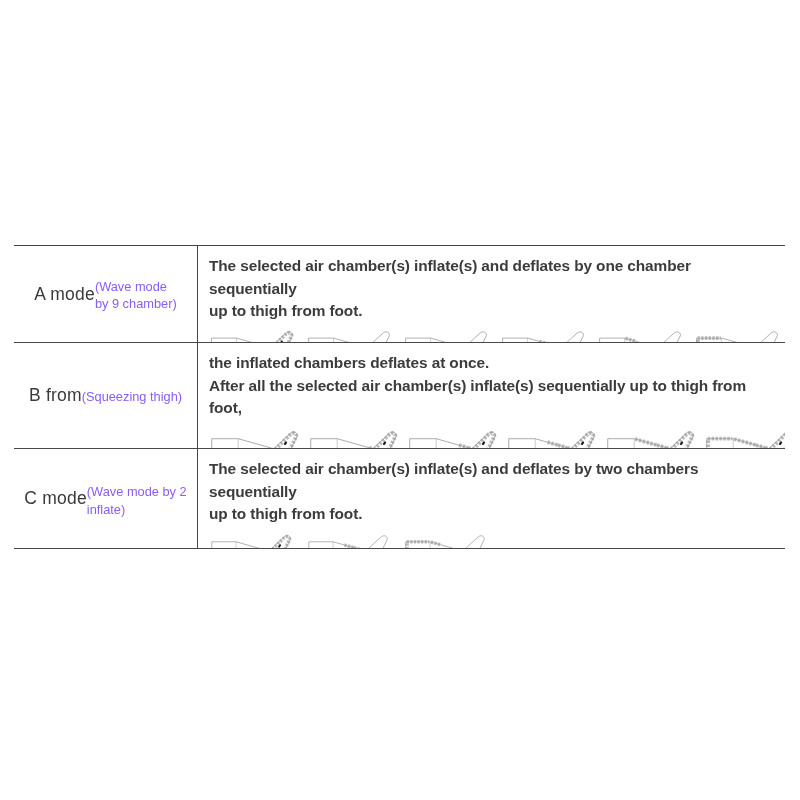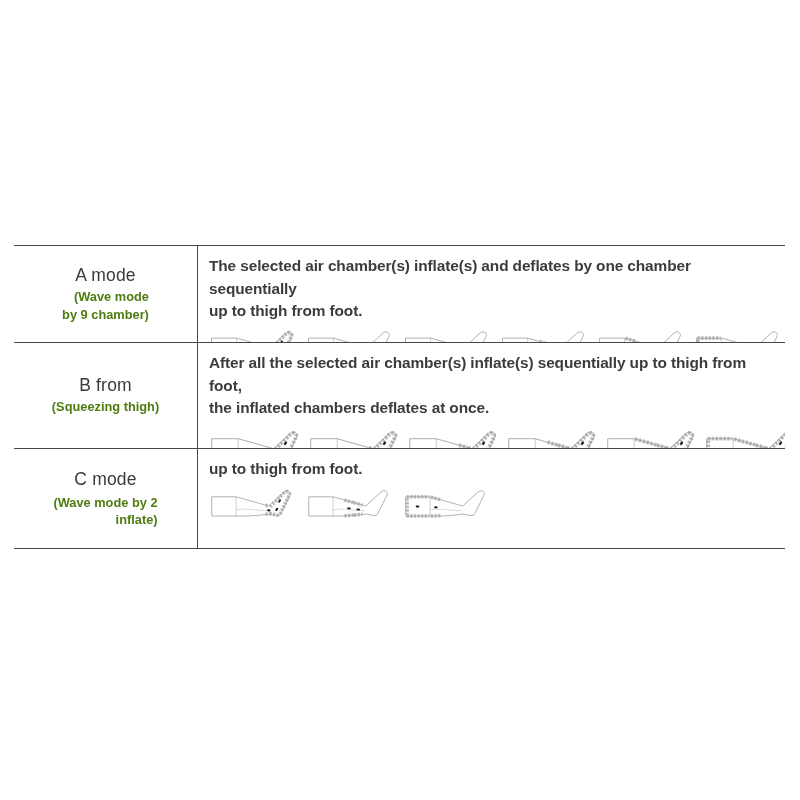--- a/index.html
+++ b/index.html
@@ -11,25 +11,25 @@
   .mode-table{
     position:absolute;left:14px;top:245px;width:771px;
     border-top:1.6px solid #484848;
   }
   .row{display:flex;border-bottom:1.6px solid #484848;box-sizing:border-box;}
   .row-a{height:97px;}
   .row-b{height:106px;}
   .row-c{height:100px;}
   .label-cell{
     flex:0 0 184px;width:184px;border-right:1.6px solid #484848;
-    display:flex;flex-direction:column;align-items:center;justify-content:center;
-    text-align:right;box-sizing:border-box;
+    display:flex;flex-direction:row;align-items:center;justify-content:center;
+    text-align:left;box-sizing:border-box;
   }
   .mode-title{font-size:17.5px;letter-spacing:.2px;color:#3a3a3a;}
-  .mode-sub{font-size:12.8px;line-height:17.5px;color:#4d7c0f;margin-top:2px;font-weight:bold;}
+  .mode-sub{font-size:12.8px;line-height:17.5px;color:#8b5cf6;margin-top:2px;}
   .row-c .mode-sub{margin-top:4px;}
   .desc-cell{flex:1;padding:9px 4px 0 11px;box-sizing:border-box;overflow:hidden;}
   .desc-text{font-size:15.4px;line-height:22.5px;color:#3c3c3c;letter-spacing:-0.1px;font-weight:bold;}
   .legs{display:flex;align-items:flex-end;margin-top:6px;}
   .row-a .legs{gap:9px;margin-top:6px;}
   .row-b .legs{gap:6px;margin-top:9px;}
   .row-c .legs{gap:11px;margin-top:7px;}
   .leg{display:inline-block;line-height:0;}
   .row-a .leg svg{width:88px;height:32px;}
   .row-b .leg svg{width:93px;height:34px;}
@@ -108,22 +108,22 @@
 
   <div class="row row-b">
     <div class="label-cell">
       <div class="mode-title">B from</div>
       <div class="mode-sub">
           <div>(Squeezing thigh)</div>
         </div>
     </div>
     <div class="desc-cell">
       <div class="desc-text">
+          <div>the inflated chambers deflates at once.</div>
           <div>After all the selected air chamber(s) inflate(s) sequentially up to thigh from foot,</div>
-          <div>the inflated chambers deflates at once.</div>
         </div>
       <div class="legs">
           <span class="leg"><svg viewBox="0 0 102 37" xmlns="http://www.w3.org/2000/svg">
               <path d="M72.5,22.5 L89.5,5.5 C91,4 94,3.7 95,5.2 C96,6.7 96,7.5 95.6,8.4 L85,30 C84.2,31.8 82.3,32.6 80,31.9 L72.5,30.2" fill="none" stroke="#b4b4b4" stroke-width="4.2" stroke-dasharray="2.8,1.5" opacity="0.9"></path>
               <rect x="81.9" y="14.3" width="4.2" height="2.3" rx="1" fill="#1b1b1b" transform="rotate(-55 84 15.5)"></rect>
               <rect x="78.4" y="24.4" width="4.2" height="2.3" rx="1" fill="#1b1b1b" transform="rotate(-55 80.5 25.5)"></rect>
               <path d="M3,10.5 L32,10.5 L71,21.5 L89.5,4.5 C91,3.2 94.5,2.6 95.8,4.6 C97,6.4 96.9,7.2 96.5,8 L85.5,30.5 C84.6,32.6 82.3,33.6 79.5,32.8 L71,31 C60,32.8 47,33.5 40,33.5 L3,33.5 Z" fill="none" stroke="#9a9a9a" stroke-width="0.9" stroke-linejoin="round"></path>
               <path d="M32,10.5 L32,33.5" fill="none" stroke="#9a9a9a" stroke-width="0.7" opacity="0.8"></path>
               <path d="M32,26 C45,23.5 55,27.5 70,27" fill="none" stroke="#b5b5b5" stroke-width="0.6"></path>
             </svg></span>
@@ -220,20 +220,21 @@
   <div class="row row-c">
     <div class="label-cell">
       <div class="mode-title">C mode</div>
       <div class="mode-sub">
           <div>(Wave mode by 2</div>
           <div>inflate)</div>
         </div>
     </div>
     <div class="desc-cell">
       <div class="desc-text">
+          <div>The selected air chamber(s) inflate(s) and deflates by two chambers sequentially</div>
           <div>up to thigh from foot.</div>
         </div>
       <div class="legs">
           <span class="leg"><svg viewBox="0 0 102 37" xmlns="http://www.w3.org/2000/svg">
               <path d="M67,20.4 L71,21.5" fill="none" stroke="#b4b4b4" stroke-width="4.2" stroke-dasharray="2.8,1.5" opacity="0.9"></path>
               <path d="M67,31.3 L74,30.8" fill="none" stroke="#b4b4b4" stroke-width="4.2" stroke-dasharray="2.8,1.5" opacity="0.9"></path>
               <rect x="68.9" y="25.5" width="4.2" height="2.3" rx="1" fill="#1b1b1b" transform="rotate(6 71 26.6)"></rect>
               <path d="M72.5,22.5 L89.5,5.5 C91,4 94,3.7 95,5.2 C96,6.7 96,7.5 95.6,8.4 L85,30 C84.2,31.8 82.3,32.6 80,31.9 L72.5,30.2" fill="none" stroke="#b4b4b4" stroke-width="4.2" stroke-dasharray="2.8,1.5" opacity="0.9"></path>
               <rect x="81.9" y="14.3" width="4.2" height="2.3" rx="1" fill="#1b1b1b" transform="rotate(-55 84 15.5)"></rect>
               <rect x="78.4" y="24.4" width="4.2" height="2.3" rx="1" fill="#1b1b1b" transform="rotate(-55 80.5 25.5)"></rect>

